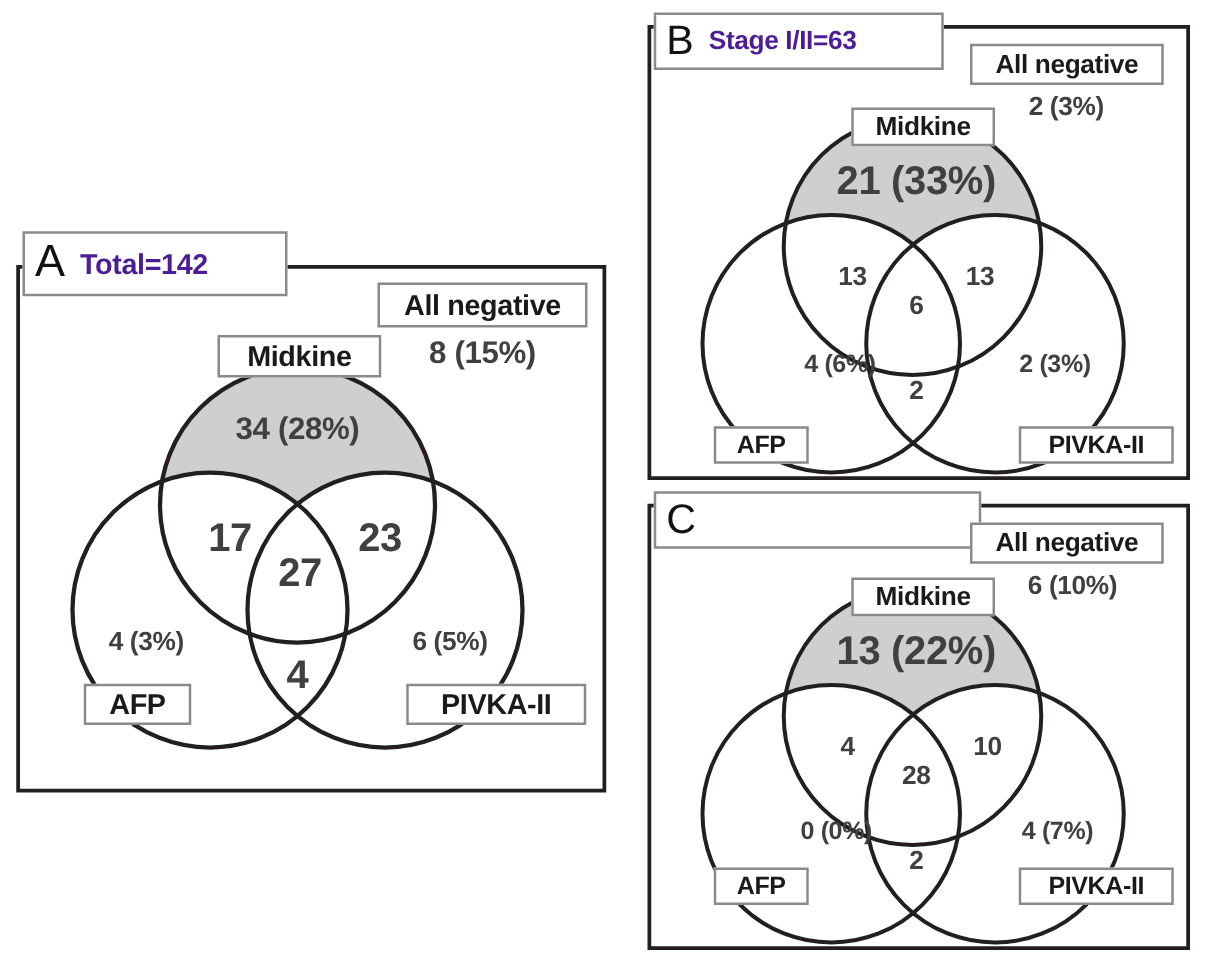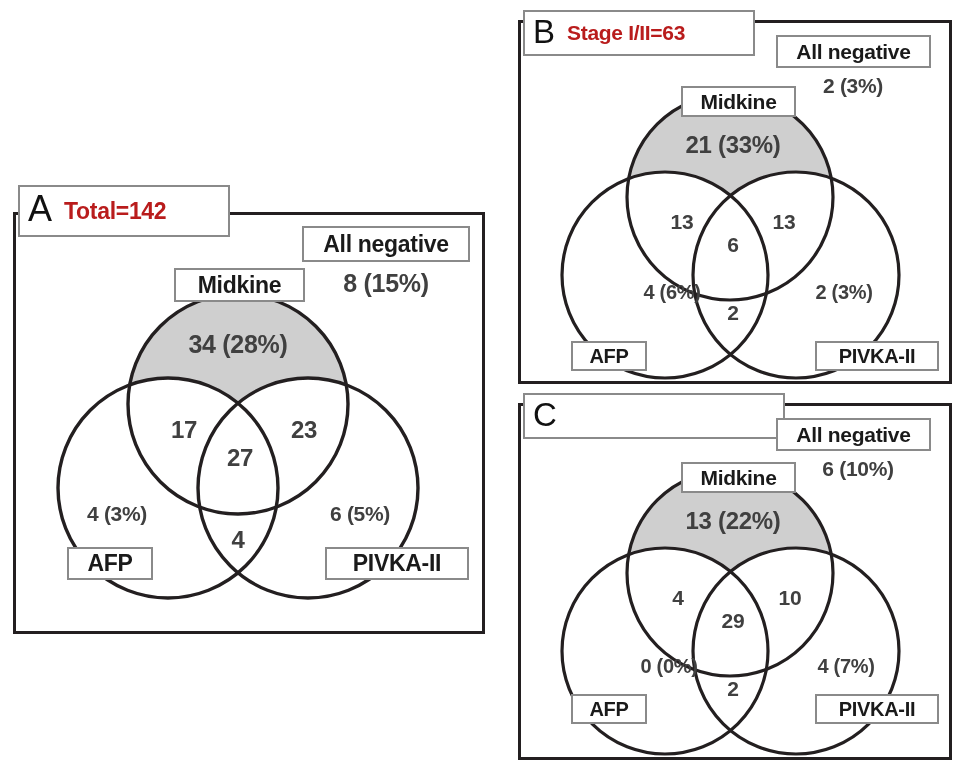--- a/index.html
+++ b/index.html
@@ -59,21 +59,21 @@
     font-weight: 400;
     color: #111;
     font-family: "Liberation Sans", sans-serif;
     position: relative;
     top: -2px;
   }
   .panel-title {
     font-size: 23px;
     font-weight: 700;
     letter-spacing: -0.3px;
-    color: #b91c1c;
+    color: #4c1d95;
   }
   .title-chip-sm .panel-letter { font-size: 33px; }
   .title-chip-sm .panel-title  { font-size: 21px; }
 
   
   .venn {
     position: absolute;
     z-index: 10;
   }
   .venn svg { display: block; overflow: visible; }
@@ -83,21 +83,21 @@
     position: absolute;
     z-index: 30;
     white-space: nowrap;
     font-weight: 700;
     color: #404040;
     text-align: center;
     transform: translate(-50%, -50%);
     letter-spacing: -0.3px;
   }
   .num.big   { font-size: 25px; }
-  .num.mid   { font-size: 24px; }
+  .num.mid   { font-size: 32px; }
   .num.small { font-size: 21px; }
   .num.xs    { font-size: 20px; margin-left: 24px; }
 
   
   .chip-lg .chip-text { font-size: 23px; font-weight: 700; letter-spacing: -0.3px; }
   .chip-md .chip-text { font-size: 21px; font-weight: 700; letter-spacing: -0.3px; }
   .chip-sm .chip-text { font-size: 20px; font-weight: 700; letter-spacing: -0.3px; }
 </style>
 </head>
 <body>
@@ -222,21 +222,21 @@
       <circle cx="168" cy="105" r="103" fill="#cfcfcf" mask="url(#maskC-mid-only)"></circle>
       <circle cx="168" cy="105" r="103" fill="none" stroke="#231f20" stroke-width="3.2"></circle>
       <circle cx="103" cy="183" r="103" fill="none" stroke="#231f20" stroke-width="3.2"></circle>
       <circle cx="234" cy="183" r="103" fill="none" stroke="#231f20" stroke-width="3.2"></circle>
     </svg>
   </div>
 
   <div class="num mid" style="left:733px; top:521px;">13 (22%)</div>
   <div class="num small" style="left:678px; top:598px;">4</div>
   <div class="num small" style="left:790px; top:598px;">10</div>
-  <div class="num small" style="left:733px; top:621px;">29</div>
+  <div class="num small" style="left:733px; top:621px;">28</div>
   <div class="num xs" style="left:645px; top:666px;">0 (0%)</div>
   <div class="num xs" style="left:822px; top:666px;text-align:center;">4 (7%)</div>
   <div class="num small" style="left:733px; top:689px;">2</div>
 
   <div class="chip title-chip title-chip-sm" style="left:523px; top:393px; width:262px; height:46px; border-width:2px;">
     <span class="panel-letter">C</span>
   </div>
 
   <div class="chip chip-md" style="left:776px; top:418px; width:155px; height:33px;">
     <span class="chip-text">All negative</span>

